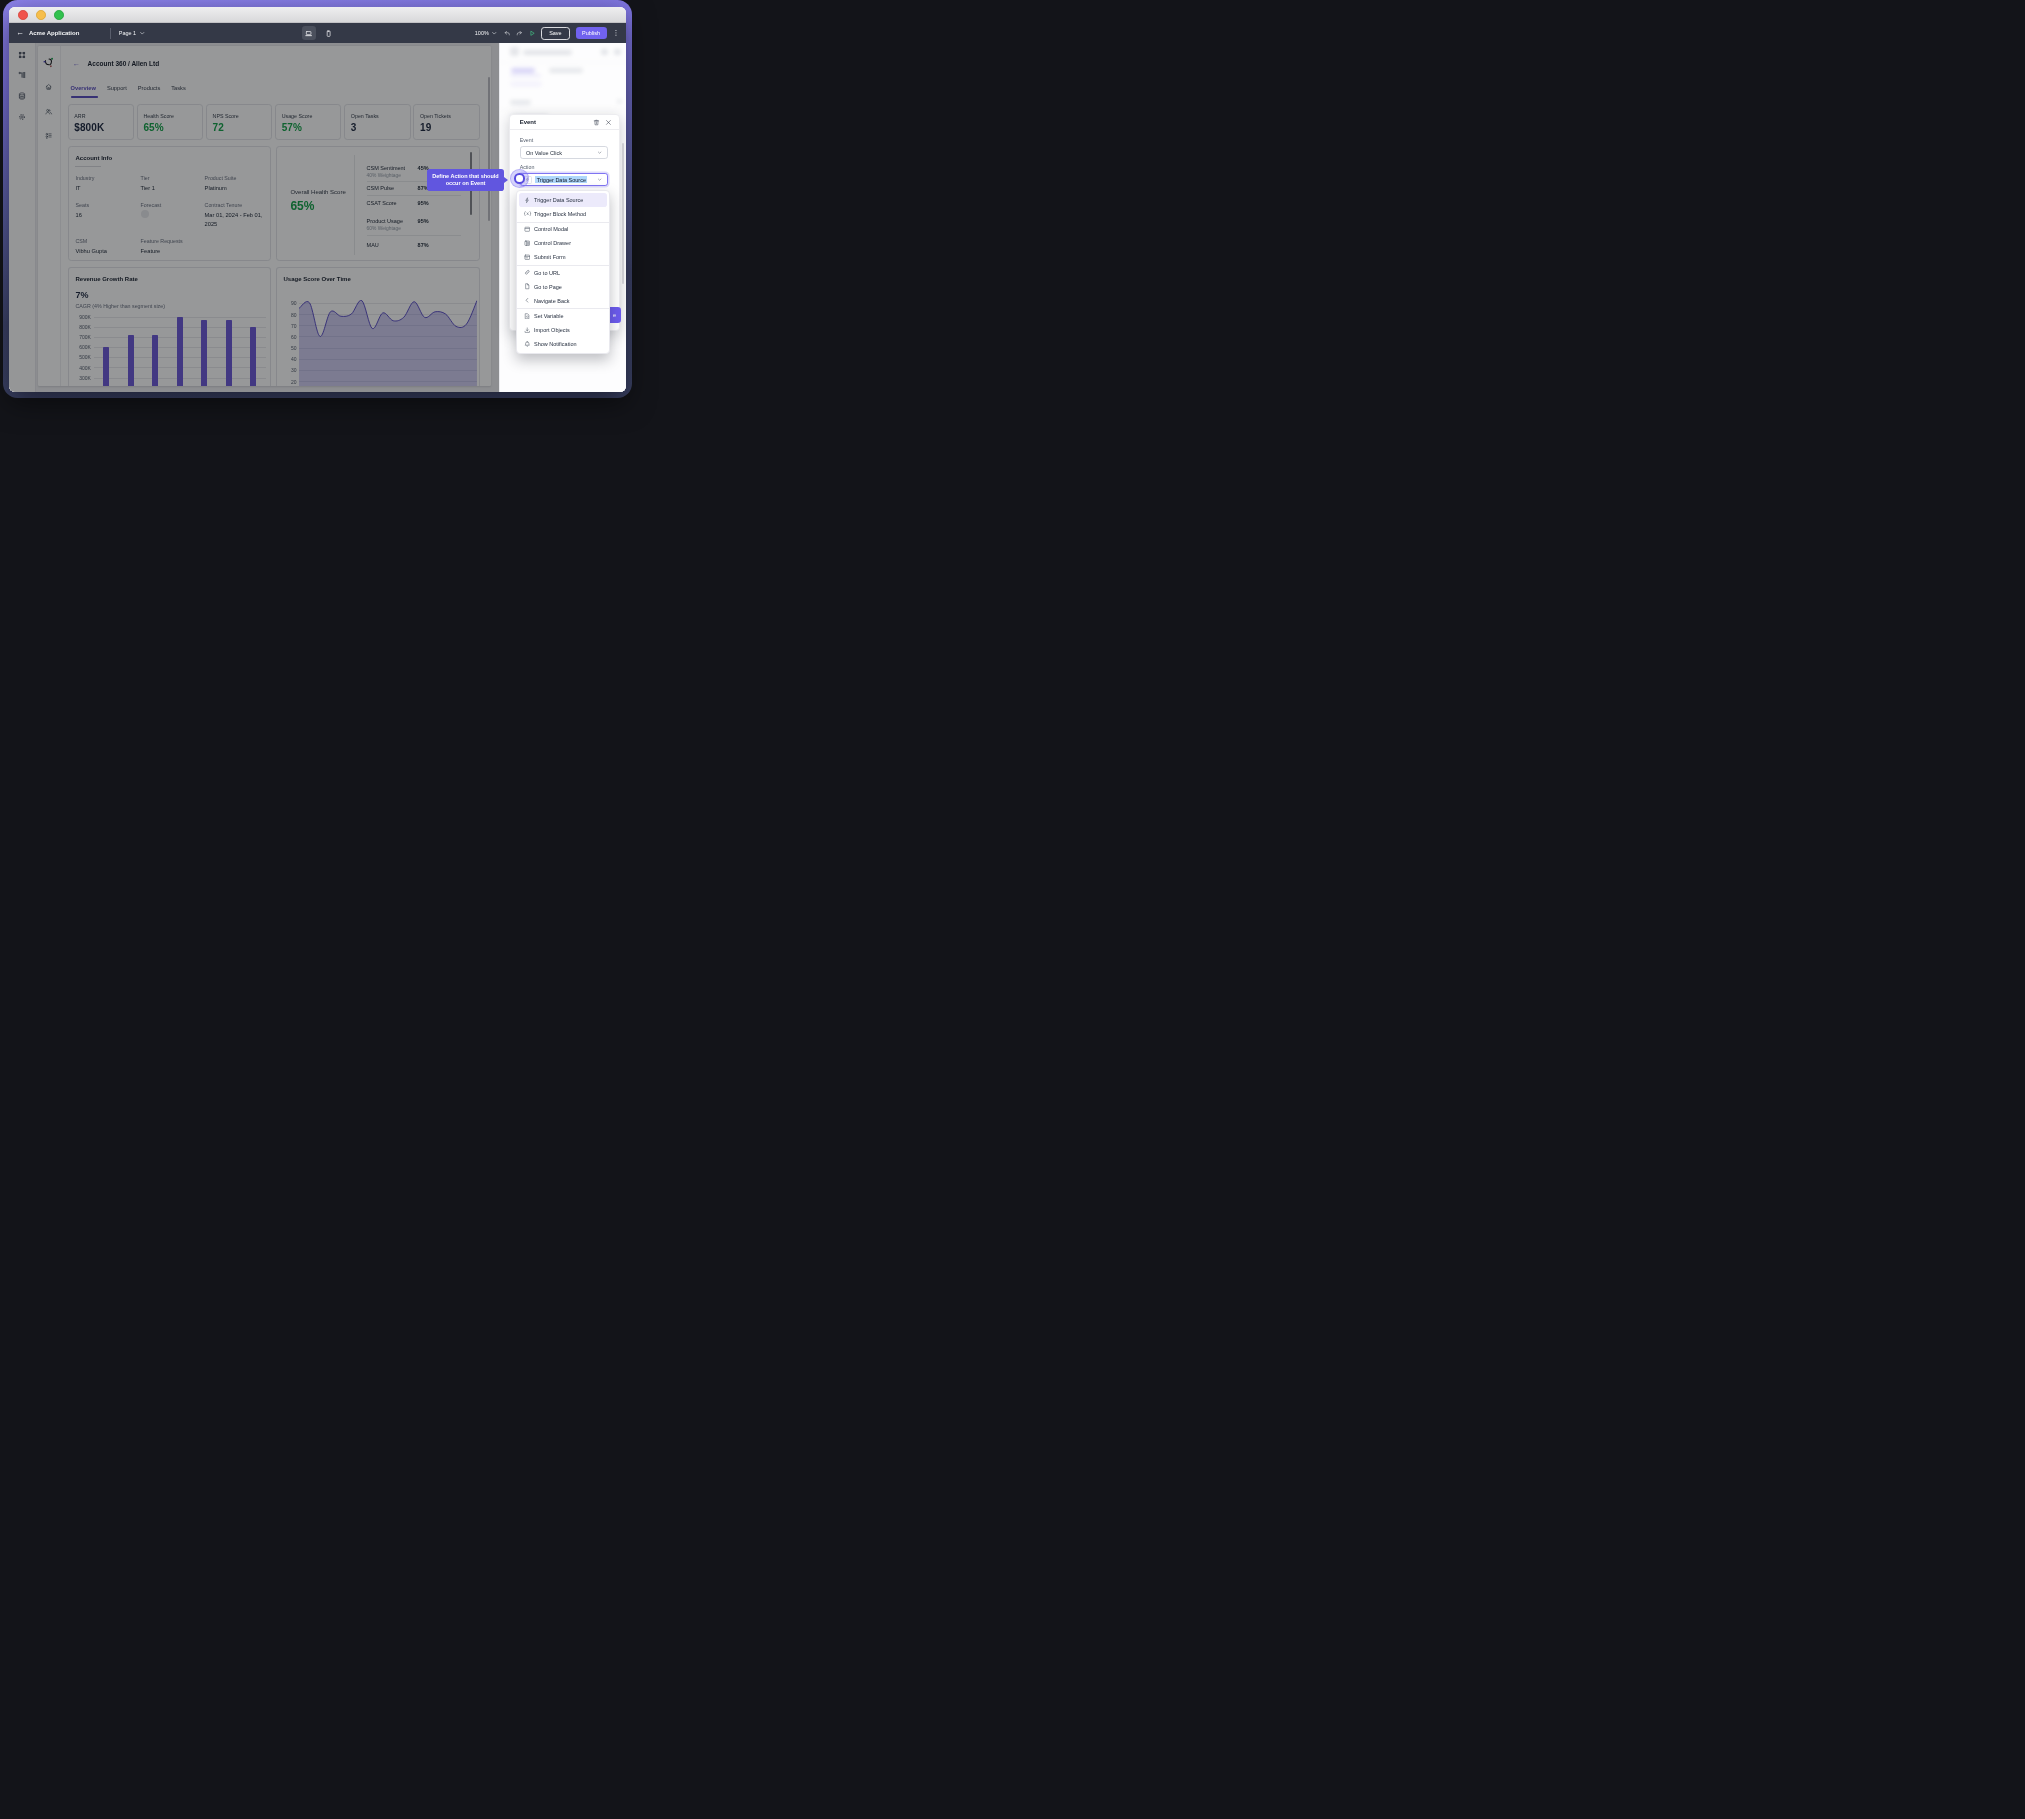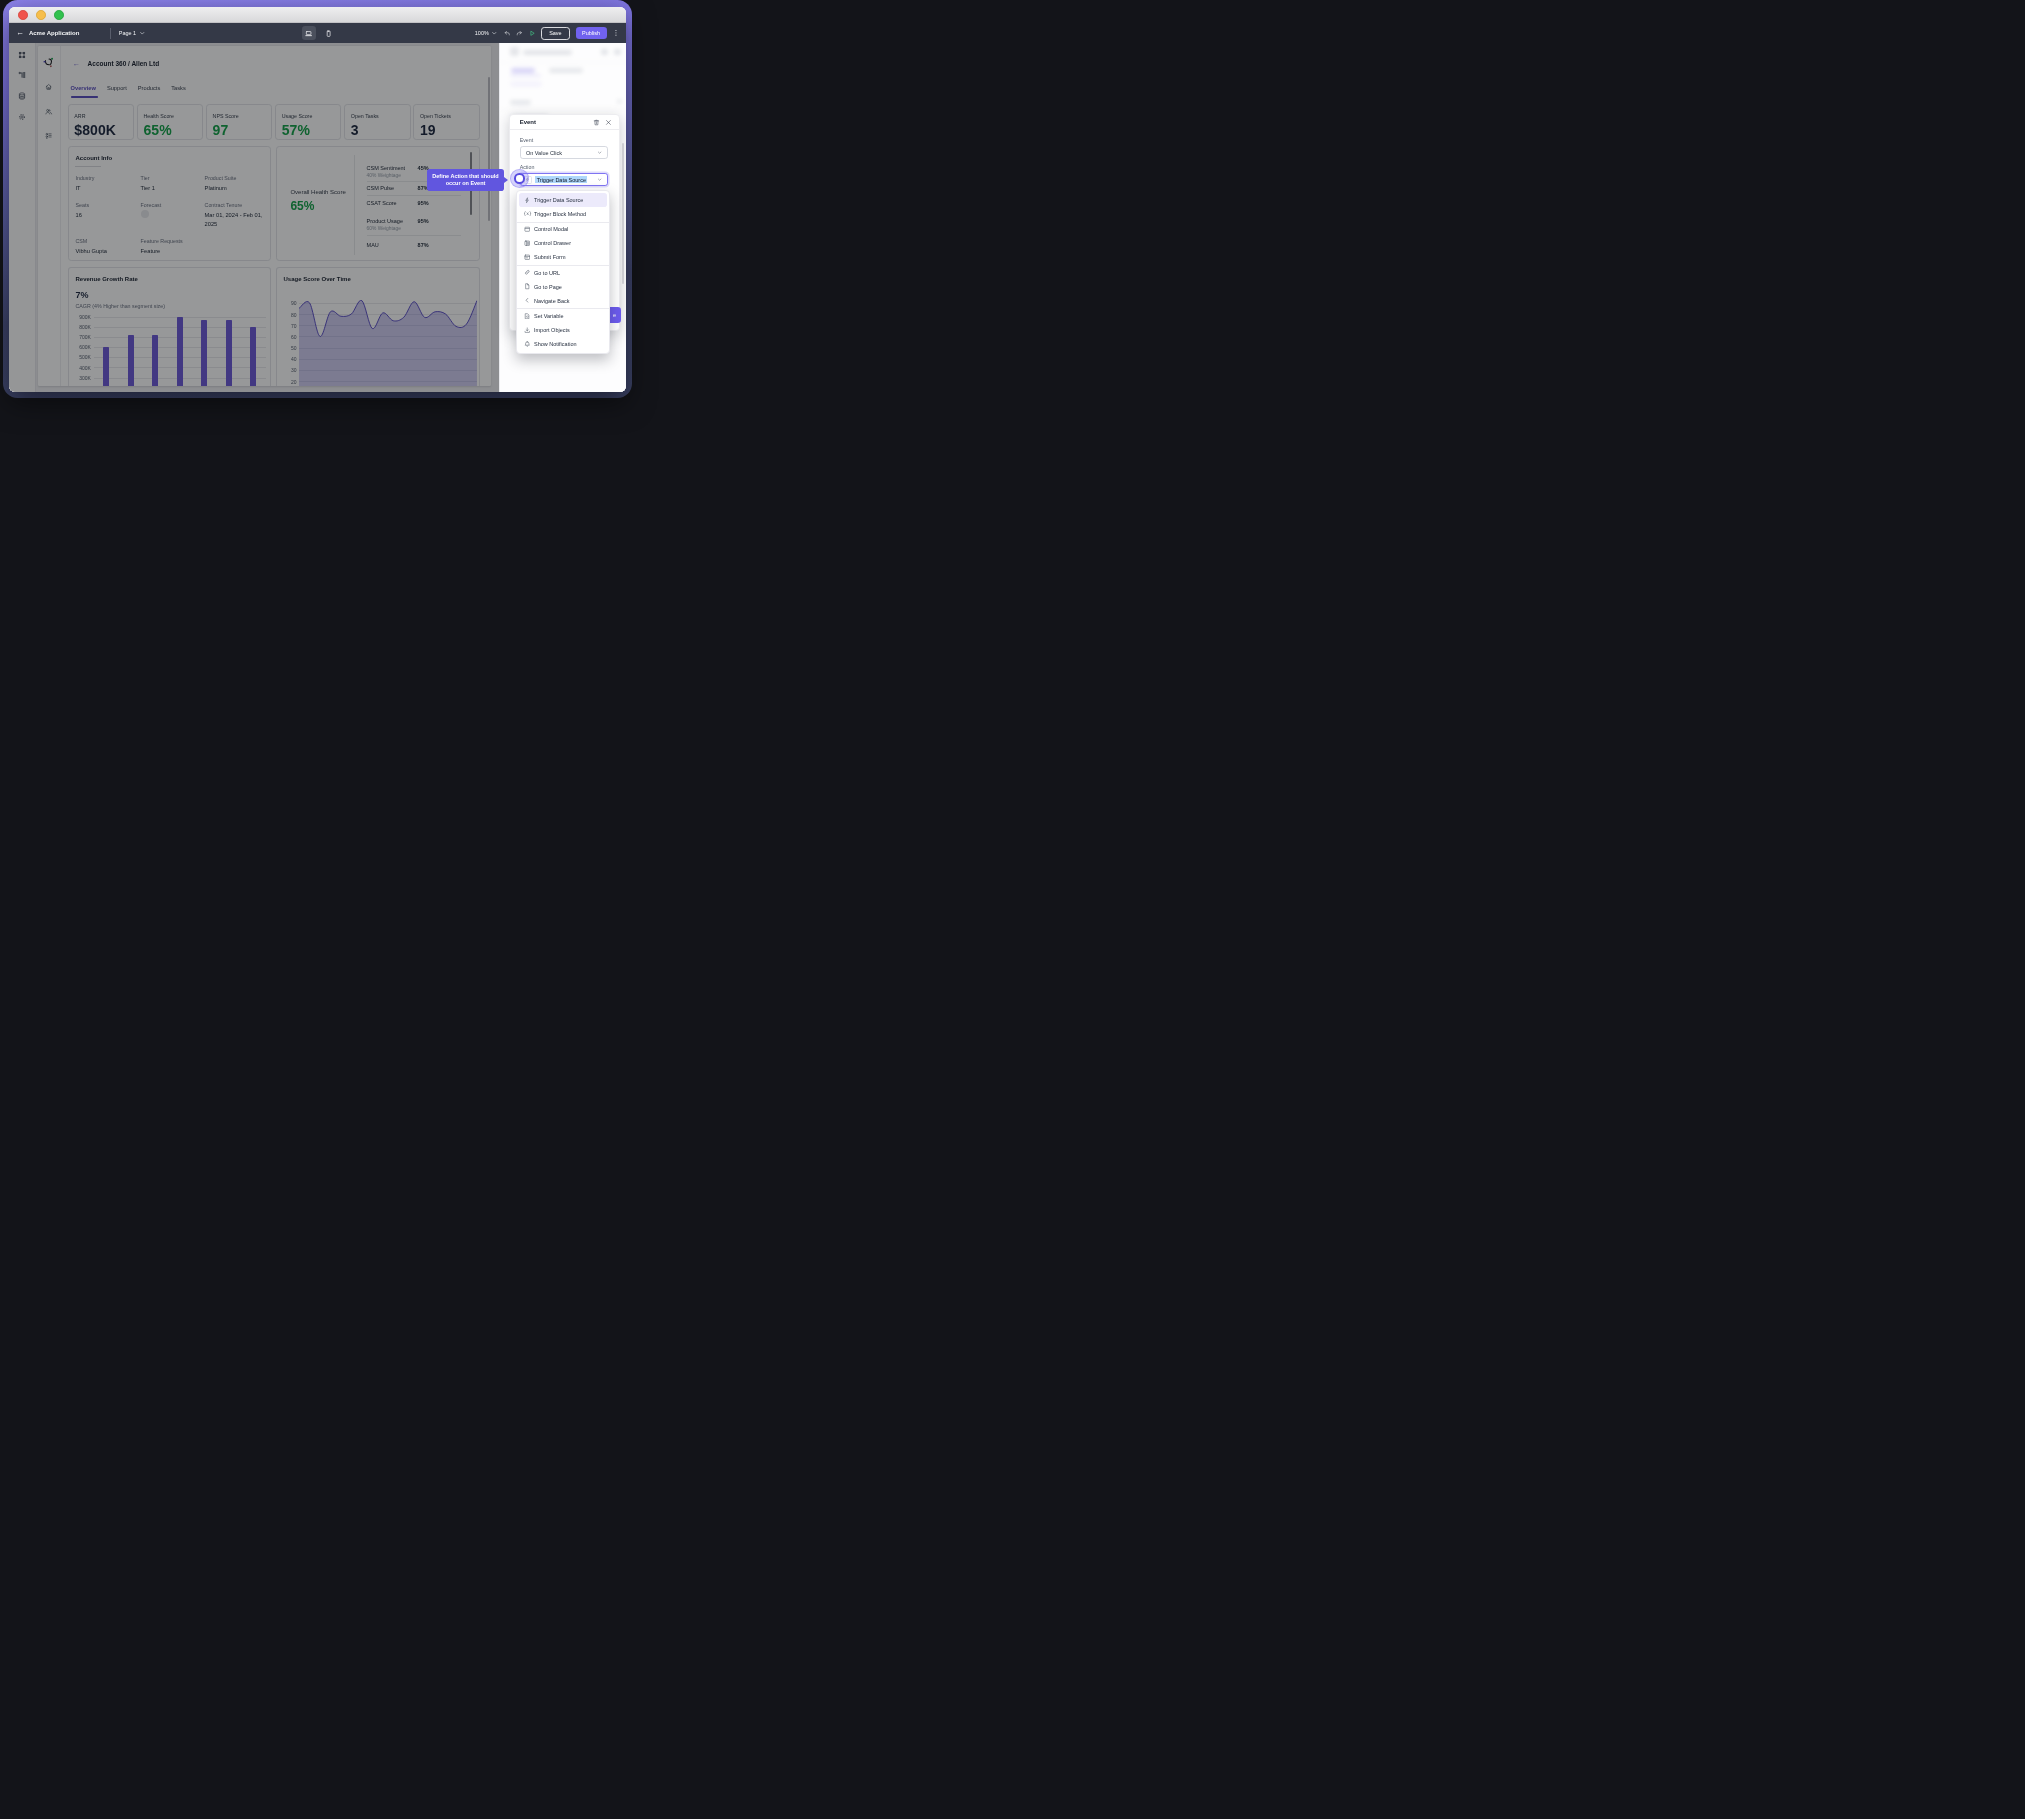--- a/index.html
+++ b/index.html
@@ -71,21 +71,21 @@
 
   .tabs { position:absolute; left:33px; top:39px; display:flex; gap:11px; font-size:5.7px; color:#39414F; }
   .tab.active { color:#5B4FC0; font-weight:700; }
   .tab-underline { position:absolute; left:33px; top:50px; width:27px; height:1.2px;
     background:#5B4FC0; border-radius:0.8px; }
 
   .metrics { position:absolute; left:30px; top:58px; width:412px; height:36px;
     display:flex; gap:2.8px; }
   .mcard { flex:1; background:#fff; border:0.4px solid #E3E4E9; border-radius:3.2px; padding:5.3px 5.7px; }
   .mcard .mlabel { font-size:5.3px; color:#39414F; margin-top:2.4px; }
-  .mcard .mvalue { font-size:14px; font-weight:700; color:#1E2940; margin-top:3.2px; letter-spacing:0.1px; }
+  .mcard .mvalue { font-size:10px; font-weight:700; color:#1E2940; margin-top:3.2px; letter-spacing:0.1px; }
   .mcard.green .mvalue { color:#16A34A; }
 
   .panel-box { position:absolute; background:#fff; border:0.4px solid #E3E4E9; border-radius:3.2px; }
   .box-title { position:absolute; left:6.9px; top:8px; font-size:6px; font-weight:700; color:#1A2230; }
 
   
   .info-underline { position:absolute; left:6.9px; top:19px; width:26px; height:0.8px; background:#D9DADF; }
   .ifield { position:absolute; width:64px; }
   .ifield .flabel { font-size:5.3px; color:#6A7180; }
   .ifield .fvalue { font-size:5.7px; color:#232C3B; margin-top:2.8px; line-height:1.45; }
@@ -303,21 +303,21 @@
           <div class="mcard">
             <div class="mlabel">ARR</div>
             <div class="mvalue">$800K</div>
           </div>
           <div class="mcard green">
             <div class="mlabel">Health Score</div>
             <div class="mvalue">65%</div>
           </div>
           <div class="mcard green">
             <div class="mlabel">NPS Score</div>
-            <div class="mvalue">97</div>
+            <div class="mvalue">72</div>
           </div>
           <div class="mcard green">
             <div class="mlabel">Usage Score</div>
             <div class="mvalue">57%</div>
           </div>
           <div class="mcard">
             <div class="mlabel">Open Tasks</div>
             <div class="mvalue">3</div>
           </div>
           <div class="mcard">

